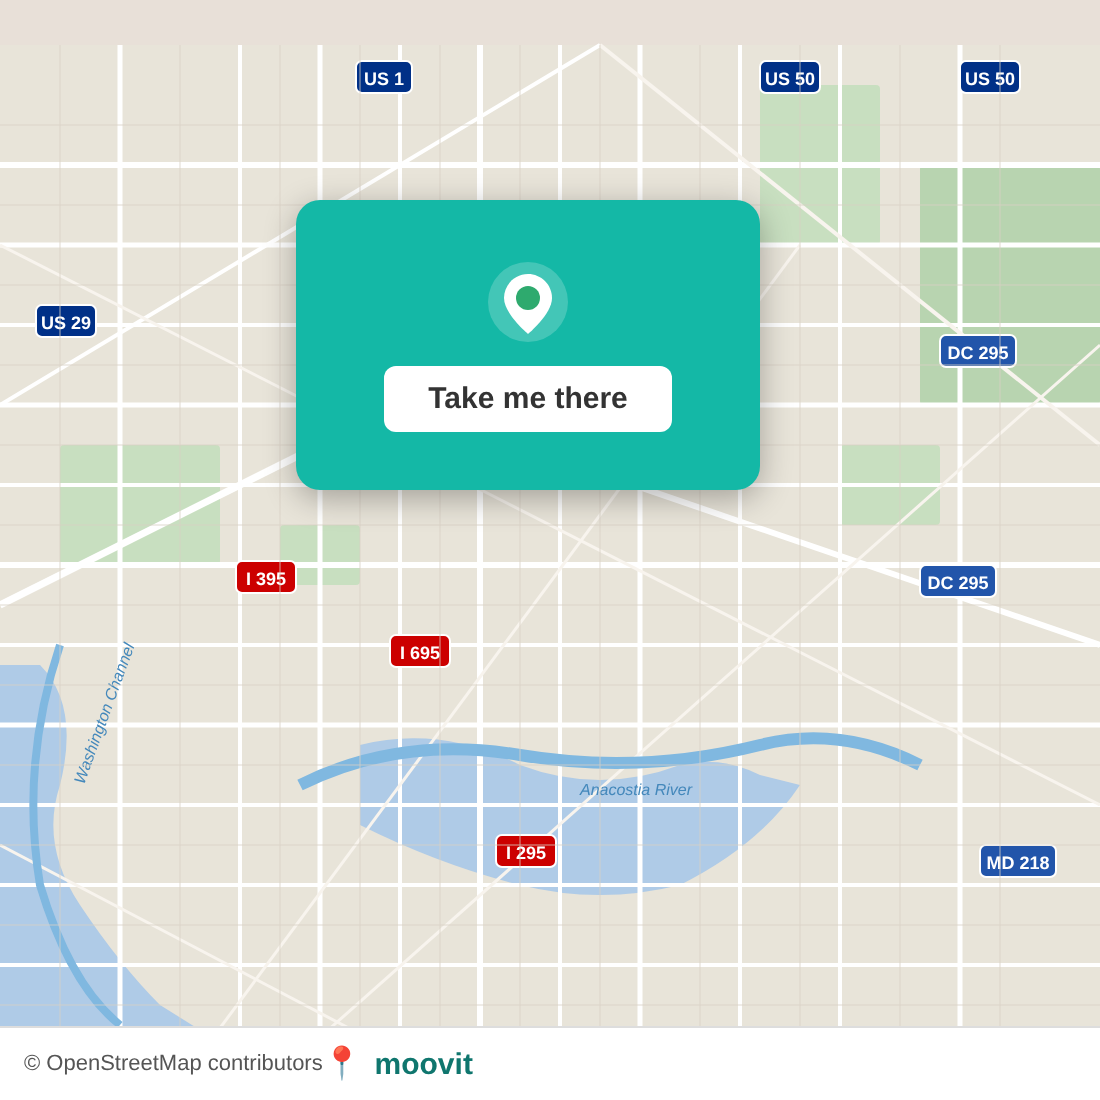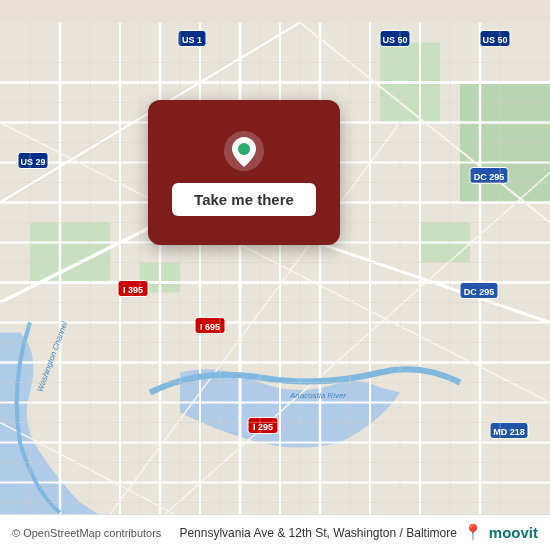--- a/index.html
+++ b/index.html
@@ -24,23 +24,23 @@
       position: absolute;
       top: 0; left: 0;
       width: 100%; height: 100%;
     }
 
     
     #popup-card {
       position: absolute;
       top: 100px;
       left: 148px;
-      width: 192px;
+      width: 232px;
       height: 145px;
-      background: #7f1d1d;
+      background: #14b8a6;
       border-radius: 12px;
       display: flex;
       flex-direction: column;
       align-items: center;
       justify-content: center;
       gap: 10px;
       box-shadow: 0 4px 16px rgba(0,0,0,0.3);
     }
 
     #location-pin-icon {
@@ -63,21 +63,20 @@
     
     #bottom-bar {
       position: absolute;
       bottom: 0;
       left: 0;
       width: 100%;
       background: white;
       padding: 8px 12px;
       display: flex;
       align-items: center;
-      justify-content: space-between;
       border-top: 1px solid #ddd;
     }
 
     #attribution {
       font-size: 11px;
       color: #555;
     }
 
     #location-info {
       display: flex;
@@ -225,18 +224,17 @@
     </svg>
 
     <button id="take-me-there-btn">Take me there</button>
   </div>
 
   <div id="bottom-bar">
     <div id="attribution">
       <span>© OpenStreetMap contributors</span>
     </div>
     <div id="location-info">
-      <span style="font-size:12px; color:#333;">Pennsylvania Ave &amp; 12th St, Washington / Baltimore</span>
       <span id="moovit-pin" style="color:#e84433; font-size:16px;">📍</span>
       <span id="moovit-logo" style="font-size:15px; font-weight:bold; color:#0f766e;">moovit</span>
     </div>
   </div>
 </div>
 
 </body></html>

